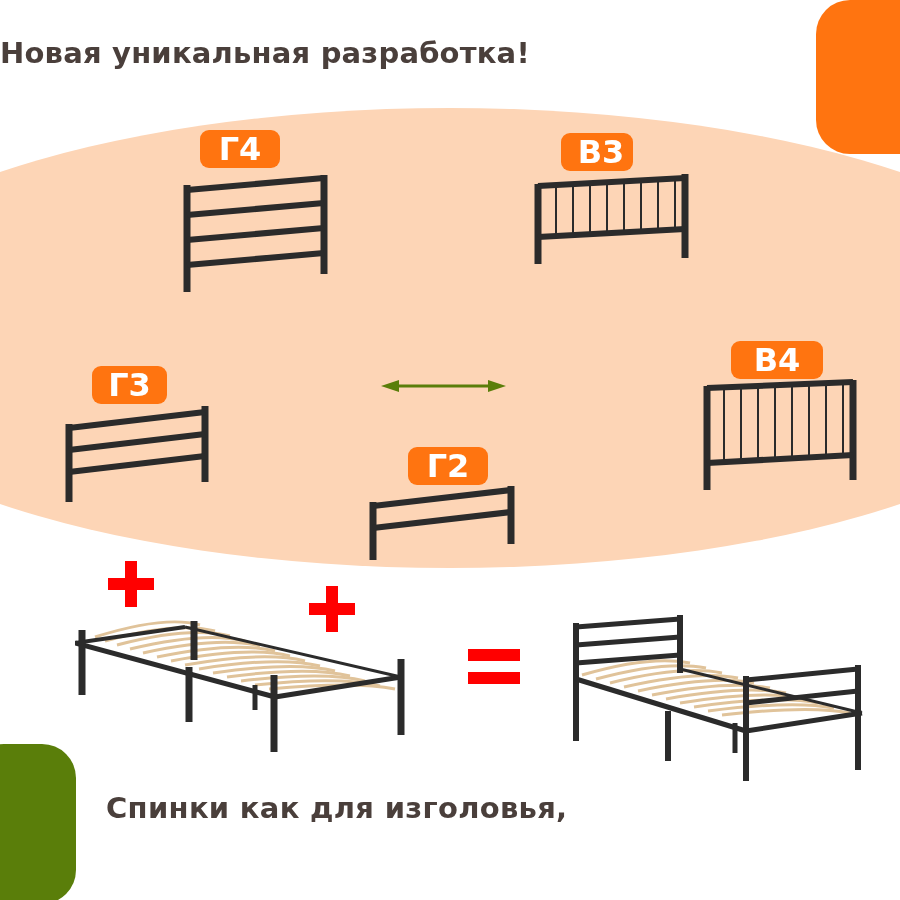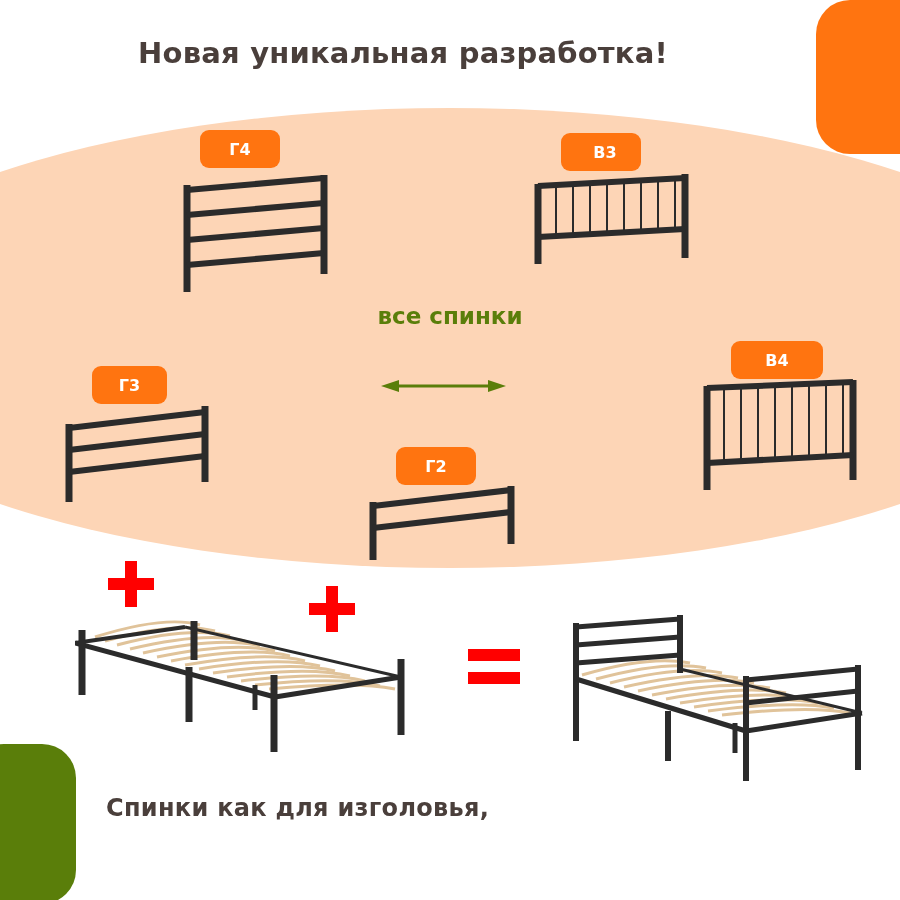--- a/index.html
+++ b/index.html
@@ -14,45 +14,45 @@
     .corner-green {
       position: absolute; left: -30px; top: 744px; width: 106px; height: 160px;
       background: #5a7e0a; border-radius: 34px;
     }
     .ellipse {
       position: absolute; left: -200px; top: 108px; width: 1300px; height: 460px;
       background: #fdd5b6; border-radius: 50%;
     }
 
     .headline {
-      position: absolute; left: 0; top: 36px; width: 806px; text-align: center;
+      position: absolute; left: 0; top: 36px; width: 806px; text-align: left;
       font-size: 29px; font-weight: bold; color: #4a3f3b; letter-spacing: 0.2px;
     }
 
     .badge {
       position: absolute; height: 38px; padding: 0 14px;
       background: #ff7410; border-radius: 9px;
-      color: #ffffff; font-weight: bold; font-size: 16px;
+      color: #ffffff; font-weight: bold; font-size: 32px;
       display: flex; align-items: center; justify-content: center;
     }
 
     .rail { position: absolute; }
     .rail svg { display: block; }
 
     .center-text {
       position: absolute; left: 270px; top: 298px; width: 360px; text-align: center;
       color: #5a7e0a; font-weight: bold; font-size: 23px; line-height: 36px;
     }
     .arrow { position: absolute; left: 381px; top: 378px; }
 
     .op { position: absolute; }
 
     .caption {
       position: absolute; left: 106px; top: 786px;
-      font-size: 24px; font-weight: bold; color: #4a3f3b; line-height: 44px;
+      font-size: 29px; font-weight: bold; color: #4a3f3b; line-height: 44px;
       letter-spacing: 0.3px;
     }
   </style>
 </head>
 <body>
 
 <div class="ellipse"></div>
 <div class="corner-orange"></div>
 <div class="corner-green"></div>
 
@@ -65,21 +65,21 @@
       <line x1="7" y1="15" x2="7" y2="122" stroke-width="7"></line>
       <line x1="144" y1="5" x2="144" y2="104" stroke-width="7"></line>
       <line x1="7" y1="20" x2="144" y2="8" stroke-width="6"></line>
       <line x1="7" y1="45" x2="144" y2="33" stroke-width="6"></line>
       <line x1="7" y1="70" x2="144" y2="58" stroke-width="6"></line>
       <line x1="7" y1="95" x2="144" y2="83" stroke-width="6"></line>
     </g>
   </svg>
 </div>
 
-<div class="badge" style="left:561px;top:133px;width:80px;padding-left:22px;">В3</div>
+<div class="badge" style="left:561px;top:133px;width:72px;padding-left:22px;">В3</div>
 <div class="rail" style="left:530px;top:172px;">
   <svg width="165" height="95" viewBox="0 0 165 95">
     <g stroke="#2b2b2b">
       <line x1="8" y1="12" x2="8" y2="92" stroke-width="7"></line>
       <line x1="155" y1="2" x2="155" y2="86" stroke-width="7"></line>
       <line x1="8" y1="14" x2="155" y2="6" stroke-width="6"></line>
       <line x1="8" y1="65" x2="155" y2="57" stroke-width="6"></line>
       <line x1="26" y1="13" x2="26" y2="64" stroke-width="2"></line>
       <line x1="43" y1="12" x2="43" y2="63" stroke-width="2"></line>
       <line x1="60" y1="11" x2="60" y2="62" stroke-width="2"></line>
@@ -98,21 +98,21 @@
     <g stroke="#2b2b2b">
       <line x1="7" y1="20" x2="7" y2="98" stroke-width="7"></line>
       <line x1="143" y1="2" x2="143" y2="78" stroke-width="7"></line>
       <line x1="7" y1="24" x2="143" y2="8" stroke-width="6"></line>
       <line x1="7" y1="46" x2="143" y2="30" stroke-width="6"></line>
       <line x1="7" y1="68" x2="143" y2="52" stroke-width="6"></line>
     </g>
   </svg>
 </div>
 
-<div class="badge" style="left:396px;top:447px;width:80px;">Г2</div>
+<div class="badge" style="left:408px;top:447px;width:80px;">Г2</div>
 <div class="rail" style="left:365px;top:484px;">
   <svg width="155" height="78" viewBox="0 0 155 78">
     <g stroke="#2b2b2b">
       <line x1="8" y1="18" x2="8" y2="76" stroke-width="7"></line>
       <line x1="146" y1="2" x2="146" y2="60" stroke-width="7"></line>
       <line x1="8" y1="22" x2="146" y2="6" stroke-width="6"></line>
       <line x1="8" y1="44" x2="146" y2="28" stroke-width="6"></line>
     </g>
   </svg>
 </div>
@@ -131,21 +131,20 @@
       <line x1="75" y1="7" x2="75" y2="81" stroke-width="2"></line>
       <line x1="92" y1="7" x2="92" y2="80" stroke-width="2"></line>
       <line x1="109" y1="6" x2="109" y2="79" stroke-width="2"></line>
       <line x1="126" y1="5" x2="126" y2="78" stroke-width="2"></line>
       <line x1="143" y1="5" x2="143" y2="77" stroke-width="2"></line>
     </g>
   </svg>
 </div>
 
 <div class="center-text">
-  <div>все спинки</div>
 </div>
 <div class="arrow">
   <svg width="125" height="16" viewBox="0 0 125 16">
     <line x1="10" y1="8" x2="115" y2="8" stroke="#5a7e0a" stroke-width="3"></line>
     <polygon points="0,8 18,2 18,14" fill="#5a7e0a"></polygon>
     <polygon points="125,8 107,2 107,14" fill="#5a7e0a"></polygon>
   </svg>
 </div>
 
 <div class="op" style="left:108px;top:561px;">

